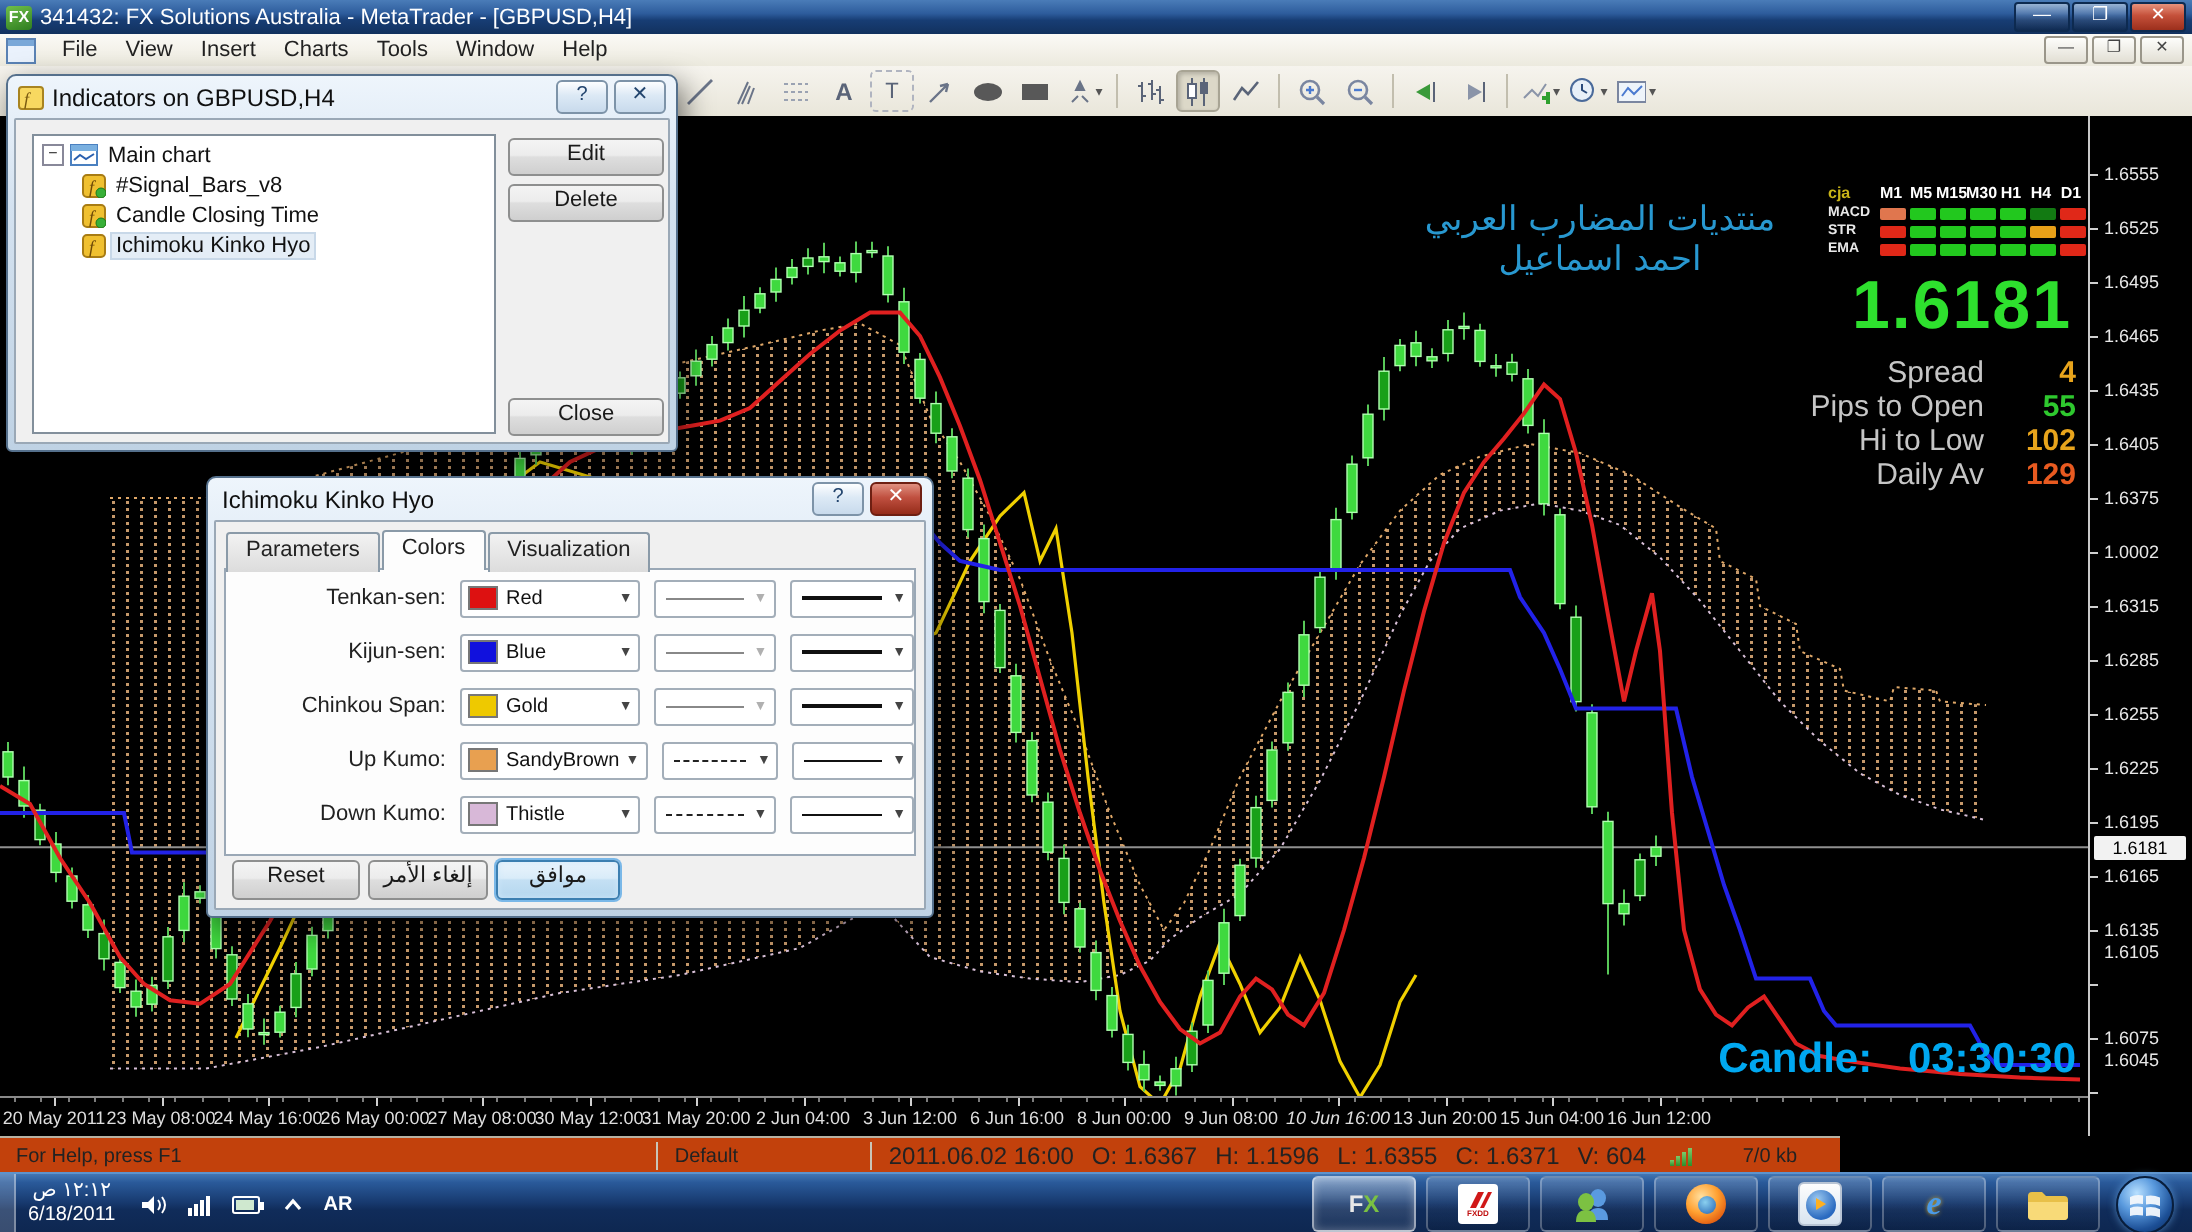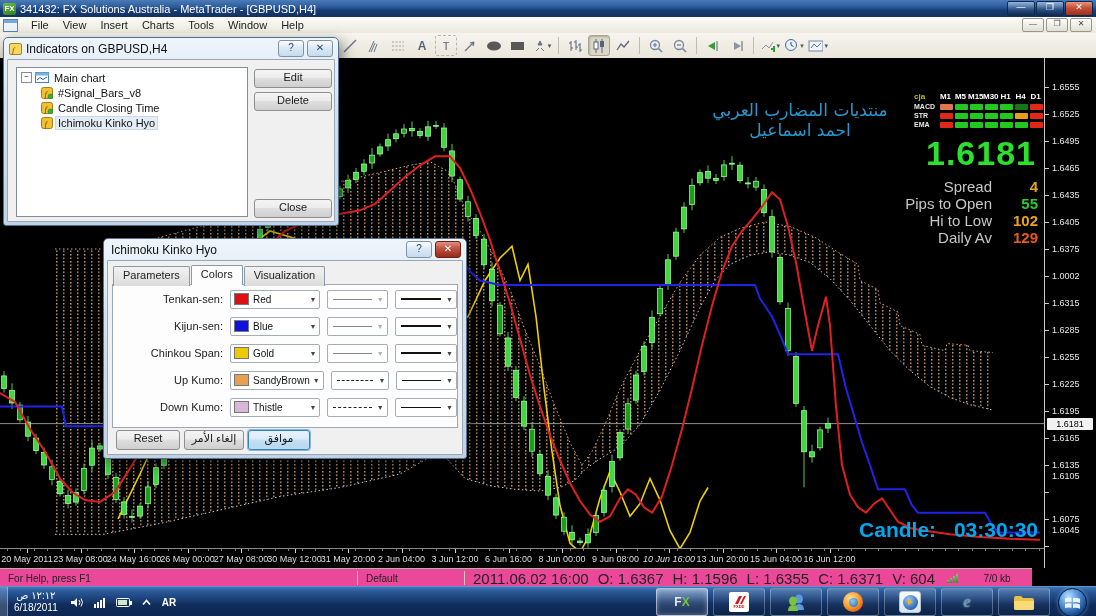--- a/index.html
+++ b/index.html
@@ -115,25 +115,25 @@
   .combo.c-width{width:58px}
   .swatch{width:13px;height:10px;border:1px solid #777;margin-right:4px;flex:0 0 auto}
   .combo .cname{font-size:10px;color:#111;white-space:nowrap}
   .lineprev{flex:1;height:0;margin:0 2px}
   #ichi-btns{position:absolute;left:0;right:0;bottom:6px;height:18px}
   #ichi-reset{position:absolute;left:8px;width:62px;height:18px}
   #ichi-cancel{position:absolute;left:76px;width:58px;height:18px}
   #ichi-ok{position:absolute;left:140px;width:60px;height:18px}
 
   
-  #statusbar{position:absolute;left:0;top:568px;width:1032px;height:18px;background:#ec4899;border-top:1px solid #b6b2a4;
+  #statusbar{position:absolute;left:0;top:568px;width:920px;height:18px;background:#c2410c;border-top:1px solid #b6b2a4;
     display:flex;align-items:center;font-size:10px;color:#222}
   .sb-seg{border-left:1px solid #c9c5b8;height:14px;display:flex;align-items:center;padding:0 8px;white-space:nowrap}
   #sb-help{flex:1;padding-left:8px}
-  #sb-info{display:flex;gap:9px;font-size:15px}
+  #sb-info{display:flex;gap:9px;font-size:12px}
   .sb-bars{display:flex;align-items:flex-end;gap:1px;height:10px;margin:0 4px}
   .sb-bars i{display:block;width:2px;background:linear-gradient(180deg,#7cc96a,#2e8f2a)}
 
   
   #taskbar{position:absolute;left:0;top:586px;width:1096px;height:30px;
     background:linear-gradient(180deg,#4276b4 0%,#2a5a9a 14%,#17396e 48%,#102c5a 60%,#0e2750 100%);
     border-top:1px solid #5e93cc;display:flex;align-items:center;color:#fff}
   #show-desktop{width:7px;height:30px;background:rgba(255,255,255,.18);border-right:1px solid rgba(255,255,255,.35)}
   #clock{margin-left:6px;text-align:center;font-size:10px;line-height:12px;direction:rtl}
   .tray{display:flex;align-items:center;gap:8px;margin-left:12px}

